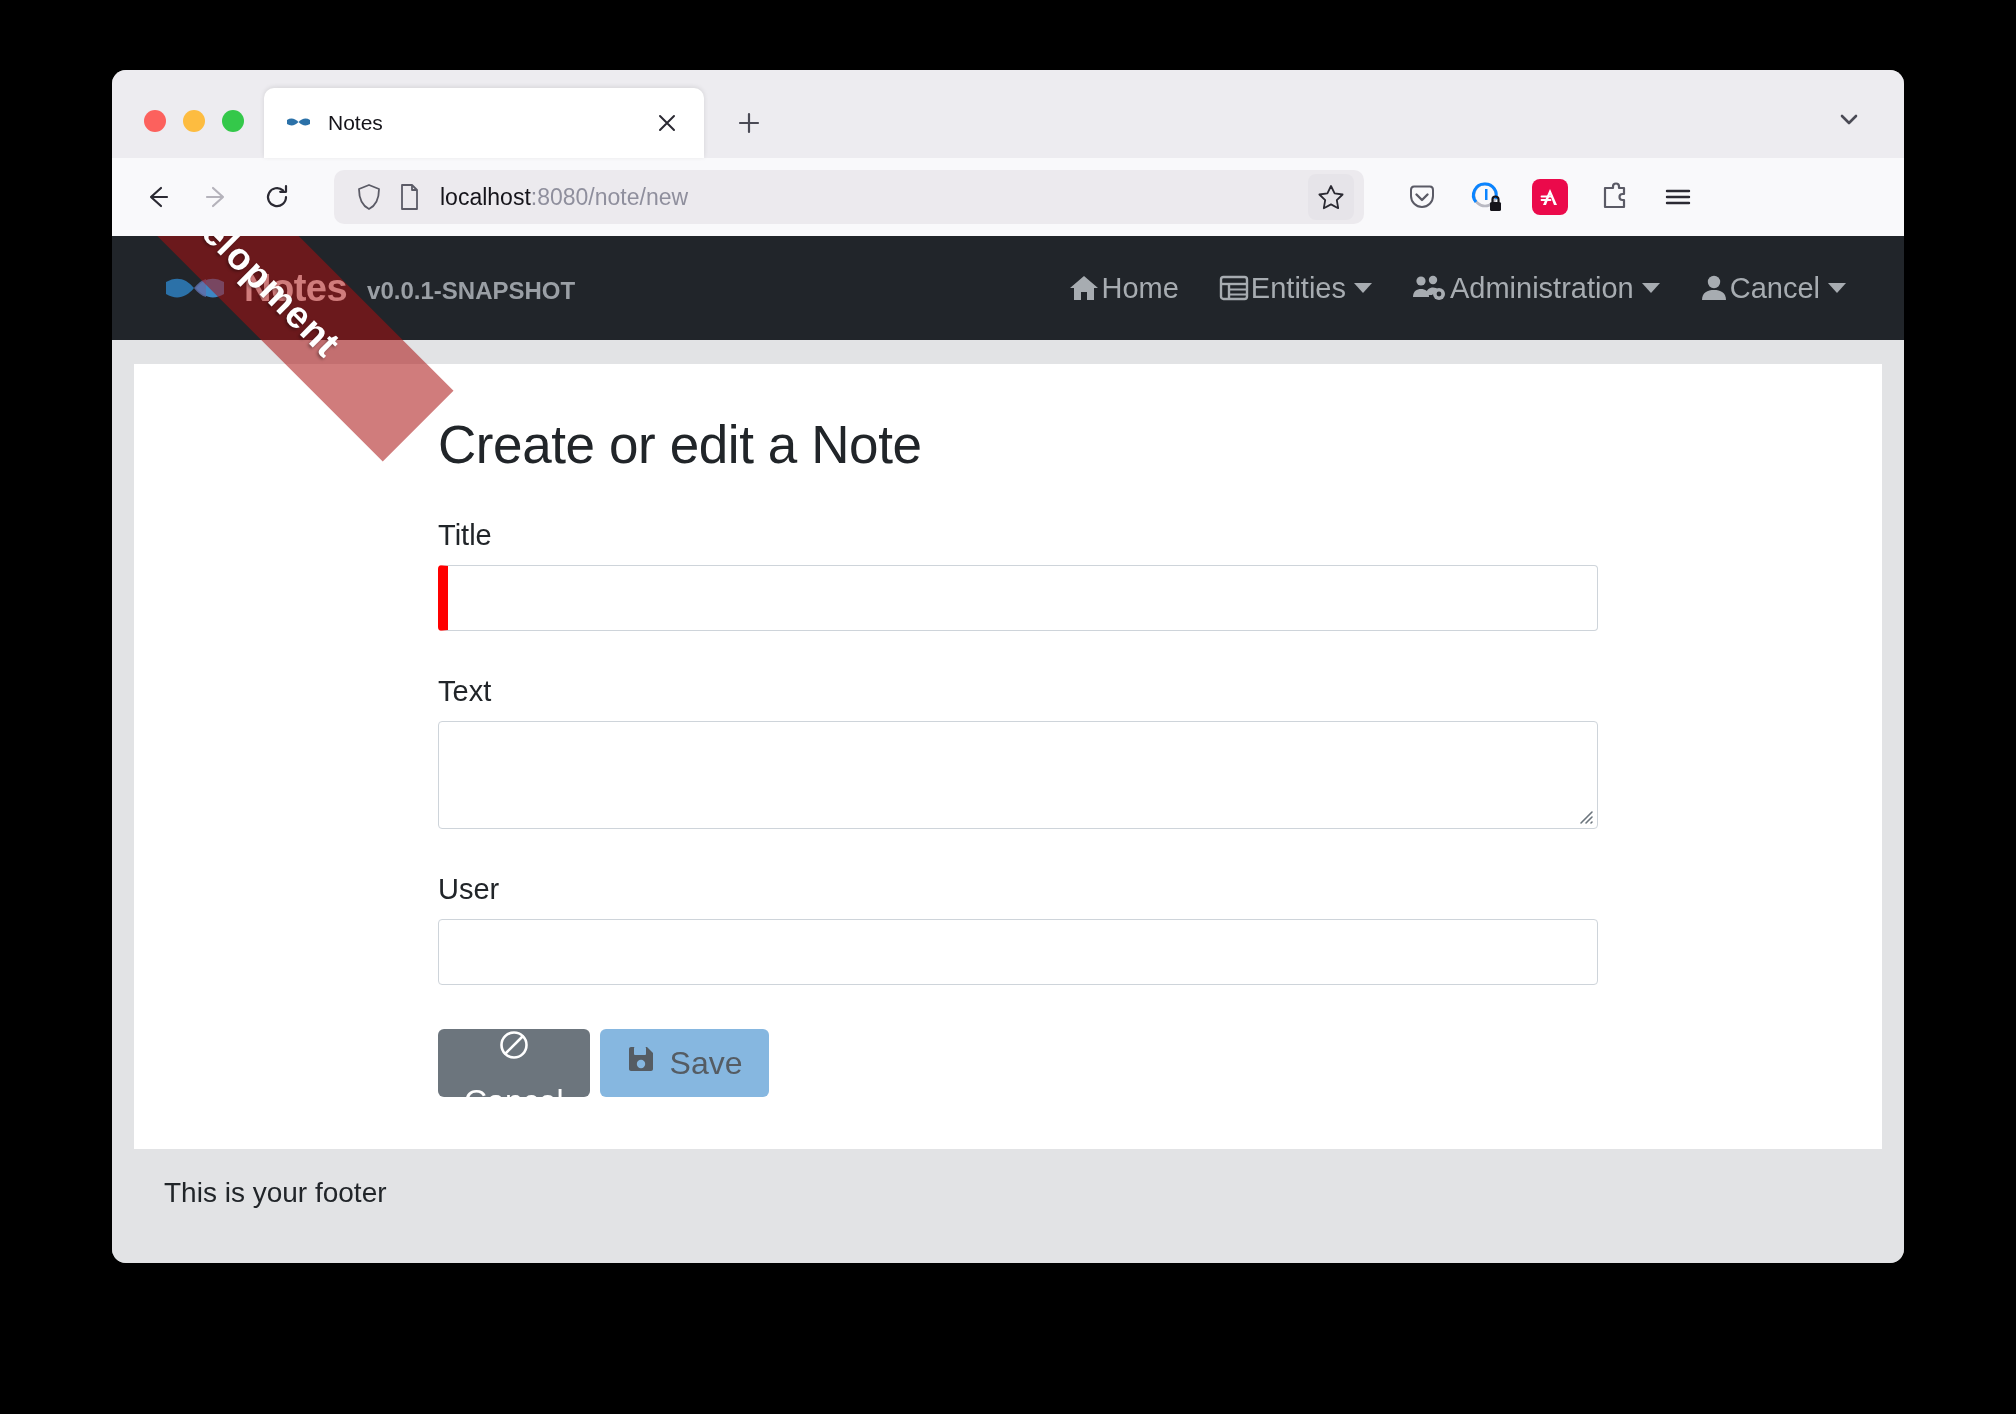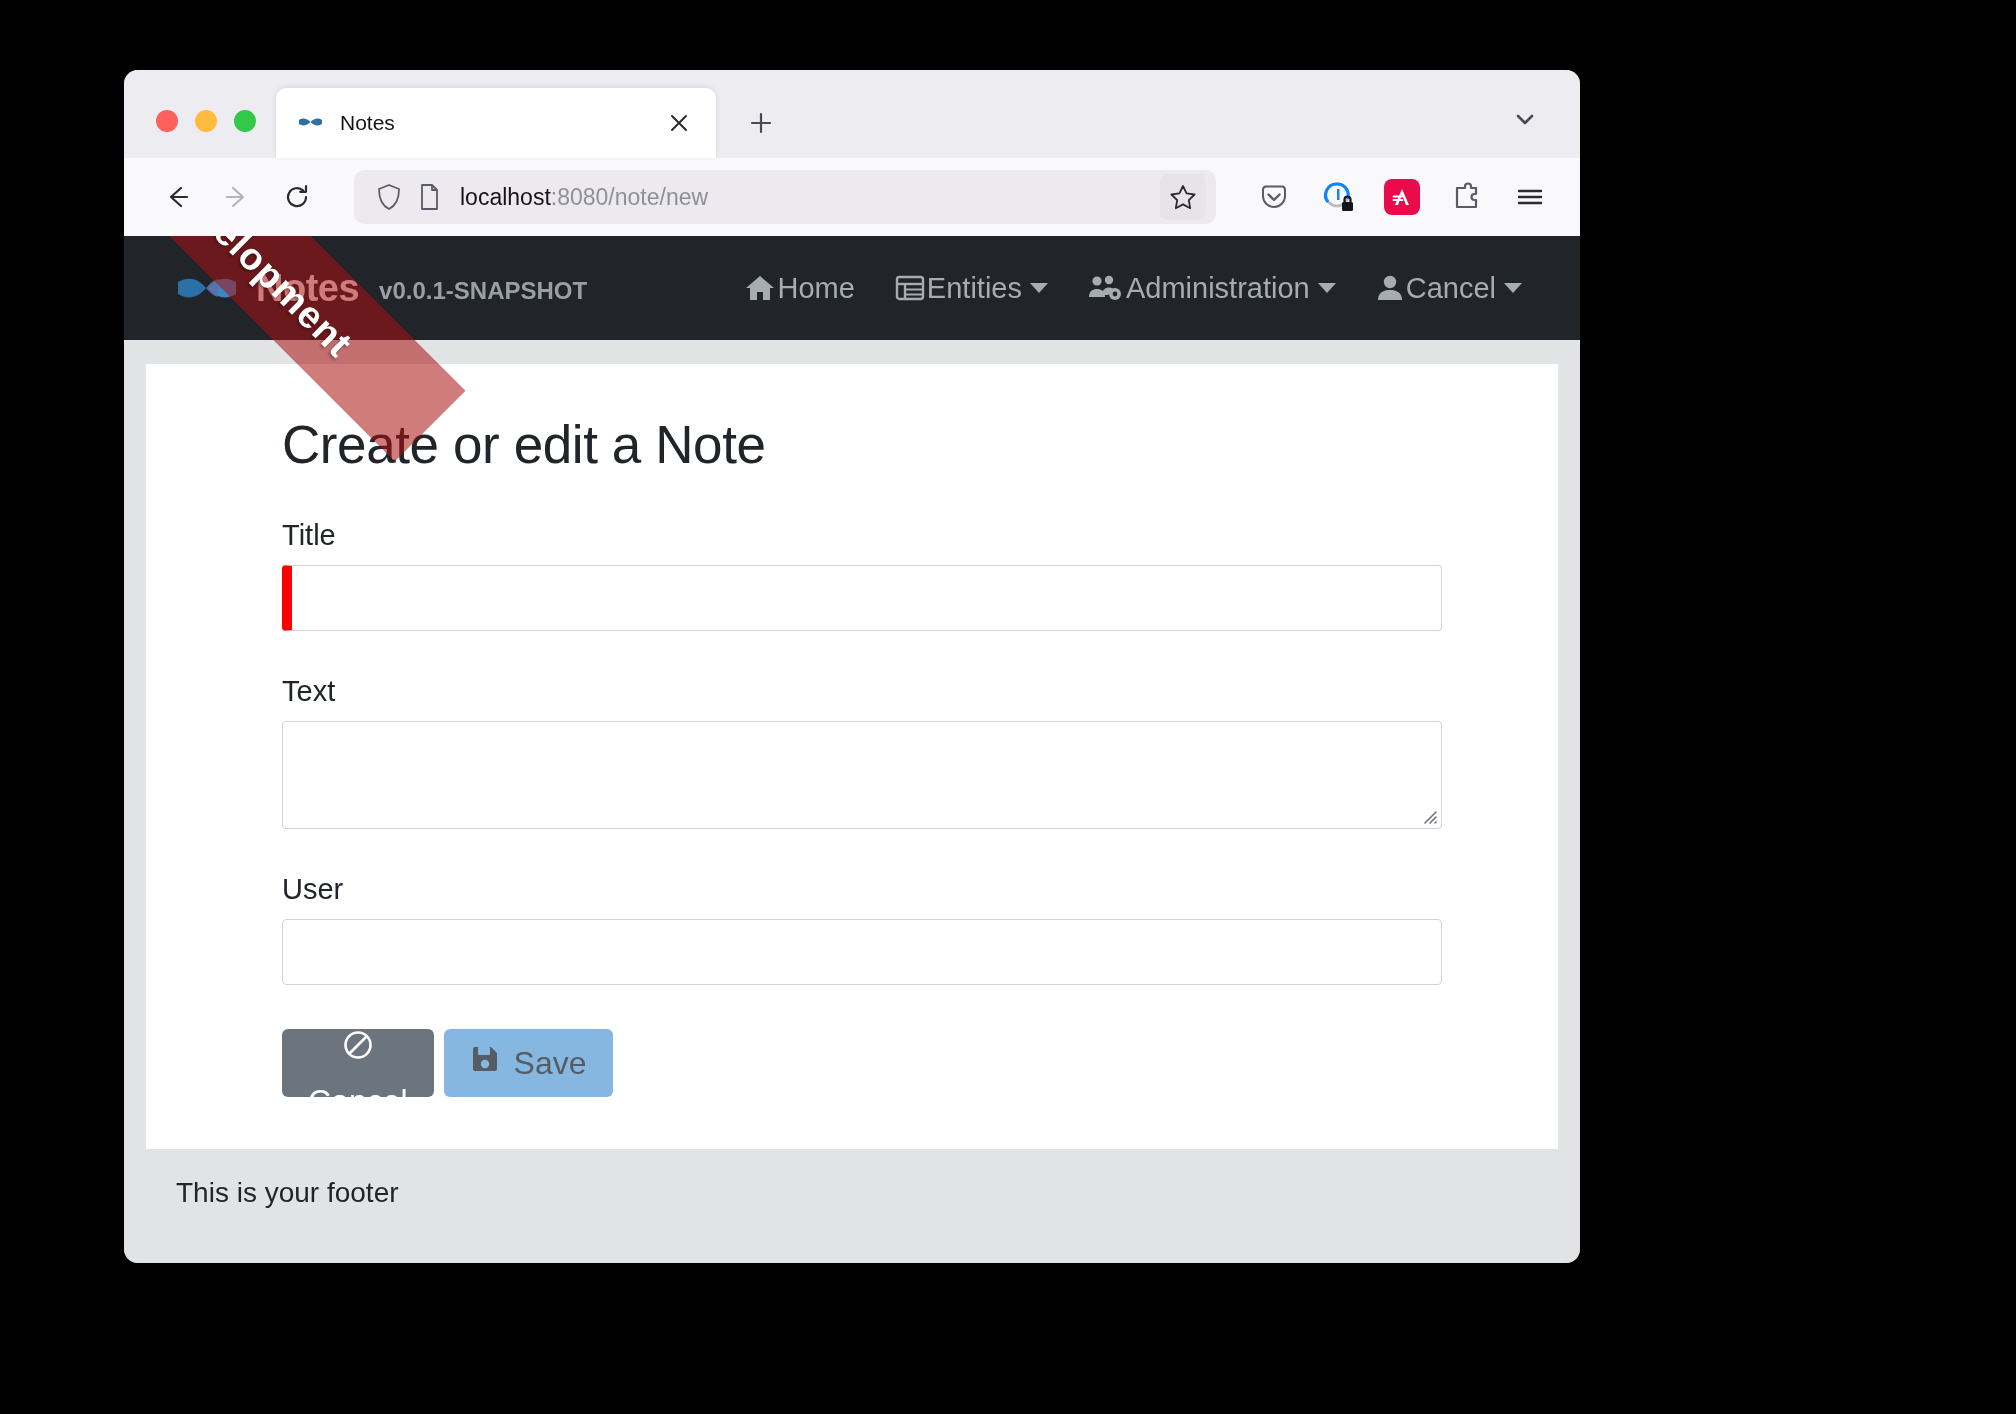--- a/index.html
+++ b/index.html
@@ -8,23 +8,23 @@
     width: 2016px;
     height: 1414px;
     background: #000000;
     font-family: "Liberation Sans", sans-serif;
     overflow: hidden;
   }
 
   
   .browser-window {
     position: absolute;
-    left: 124px;
+    left: 112px;
     top: 70px;
-    width: 1456px;
+    width: 1792px;
     height: 1193px;
     background: #a3a3a3;
     border-radius: 14px;
     overflow: hidden;
     box-shadow: 0 14px 44px rgba(0,0,0,0.45);
   }
 
   
   .tabstrip {
     position: relative;
@@ -90,21 +90,21 @@
     display: flex; align-items: center; justify-content: center;
     border-radius: 8px;
   }
 
   
   .navbar-chrome {
     height: 78px;
     background: #f9f9fb;
     display: flex;
     align-items: center;
-    padding: 0 26px;
+    padding: 0 18px;
     gap: 6px;
   }
   .nav-btn {
     width: 54px; height: 54px;
     display: flex; align-items: center; justify-content: center;
     border-radius: 8px;
     flex: 0 0 54px;
   }
   .urlbar {
     flex: 1 1 auto;

